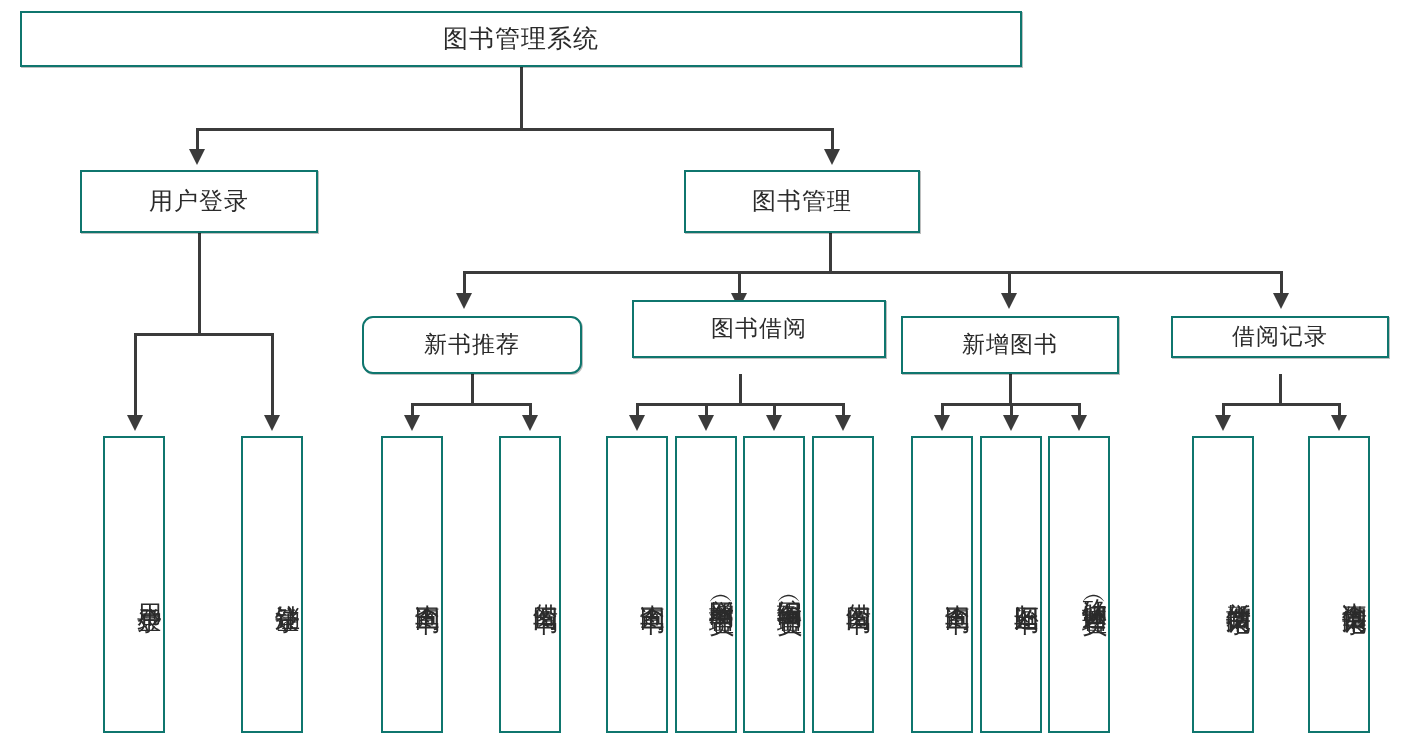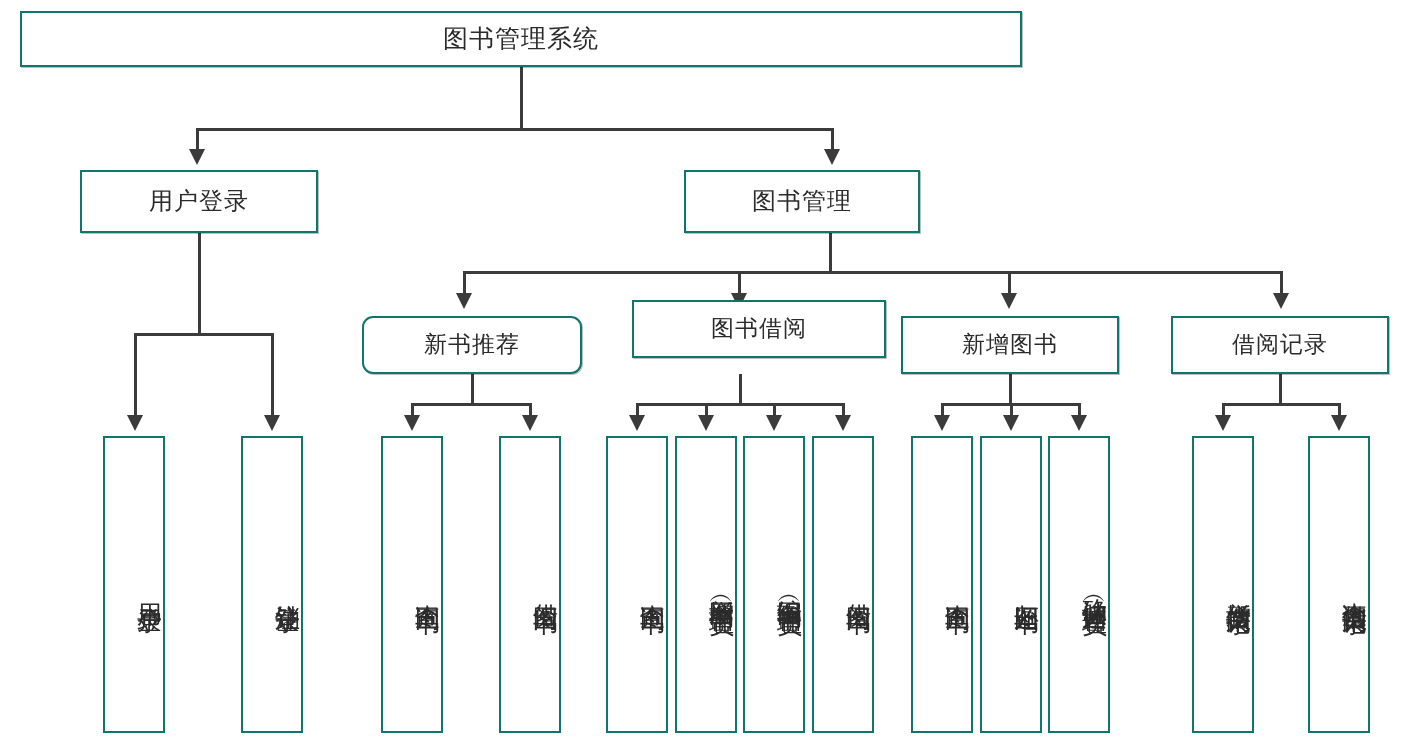--- a/index.html
+++ b/index.html
@@ -142,21 +142,21 @@
   </div>
 
   <div class="node h lvl3 shadow" style="left:632px;top:300px;width:254px;height:58px;">
     <span class="label">图书借阅</span>
   </div>
 
   <div class="node h lvl3 shadow" style="left:901px;top:316px;width:218px;height:58px;">
     <span class="label">新增图书</span>
   </div>
 
-  <div class="node h lvl3 shadow" style="left:1171px;top:316px;width:218px;height:58px;">
+  <div class="node h lvl3 shadow" style="left:1171px;top:316px;width:218px;height:42px;">
     <span class="label">借阅记录</span>
   </div>
 
   <div class="line v" style="left:471px;top:374px;height:31px;"></div>
   <div class="line h" style="left:411px;top:403px;width:121px;"></div>
   <div class="line v" style="left:411px;top:403px;height:14px;"></div>
   <div class="arrow" style="left:404px;top:415px;"></div>
   <div class="line v" style="left:529px;top:403px;height:14px;"></div>
   <div class="arrow" style="left:522px;top:415px;"></div>
 

